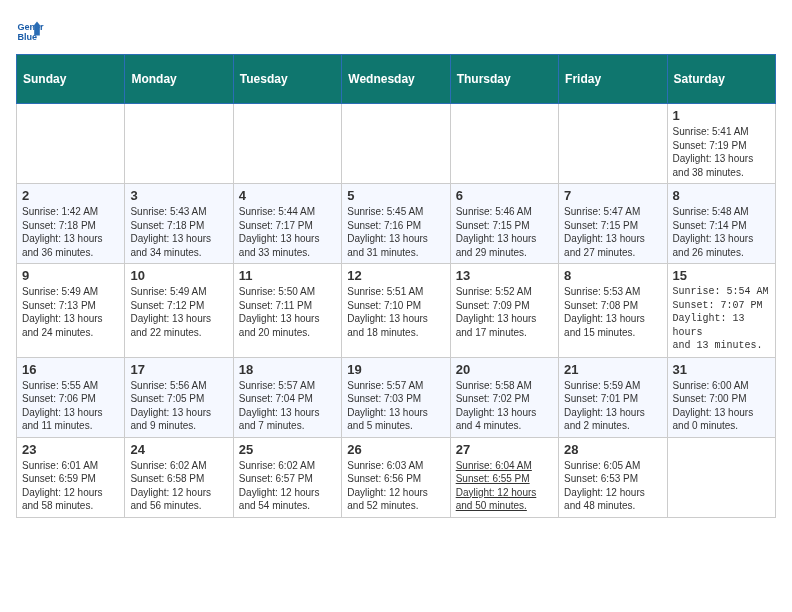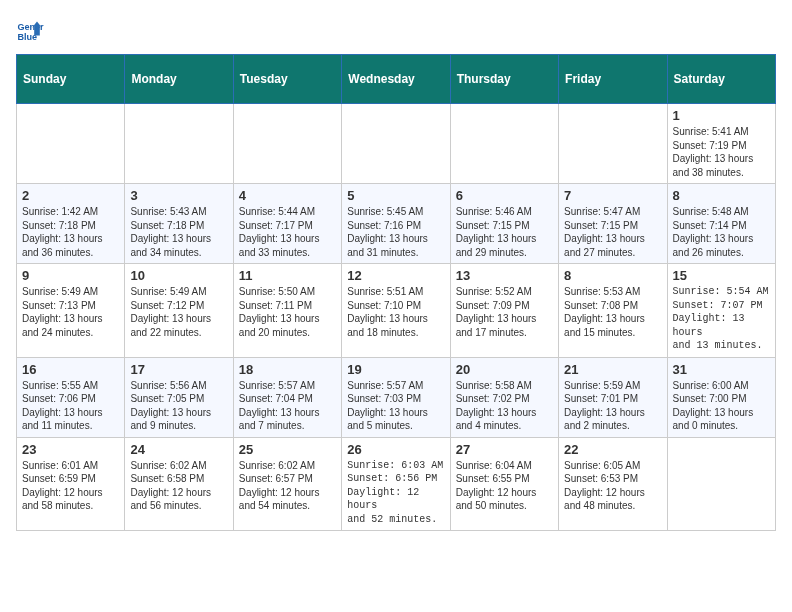--- a/index.html
+++ b/index.html
@@ -308,34 +308,34 @@
         </td>
         <td>
           <span class="day-num">25</span>
           <div class="day-info" style="white-space: pre-line;">Sunrise: 6:02 AM
 Sunset: 6:57 PM
 Daylight: 12 hours
 and 54 minutes.</div>
         </td>
         <td>
           <span class="day-num">26</span>
-          <div class="day-info" style="white-space: pre-line; font-family: Liberation Mono, monospace;">Sunrise: 6:03 AM
+          <div class="day-info" style="white-space: pre-line;">Sunrise: 6:03 AM
 Sunset: 6:56 PM
 Daylight: 12 hours
 and 52 minutes.</div>
         </td>
         <td>
           <span class="day-num">27</span>
-          <div class="day-info" style="white-space: pre-line;">Sunrise: 6:04 AM
+          <div class="day-info" style="white-space: pre-line; text-decoration: underline;">Sunrise: 6:04 AM
 Sunset: 6:55 PM
 Daylight: 12 hours
 and 50 minutes.</div>
         </td>
         <td>
-          <span class="day-num">22</span>
+          <span class="day-num">28</span>
           <div class="day-info" style="white-space: pre-line;">Sunrise: 6:05 AM
 Sunset: 6:53 PM
 Daylight: 12 hours
 and 48 minutes.</div>
         </td>
         <td class="empty"></td>
       </tr>
     </tbody>
 </table>
 

